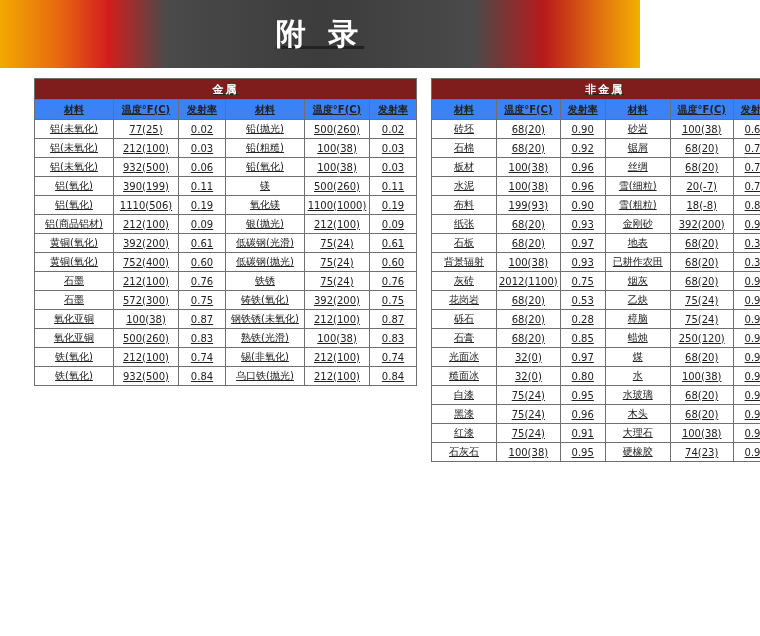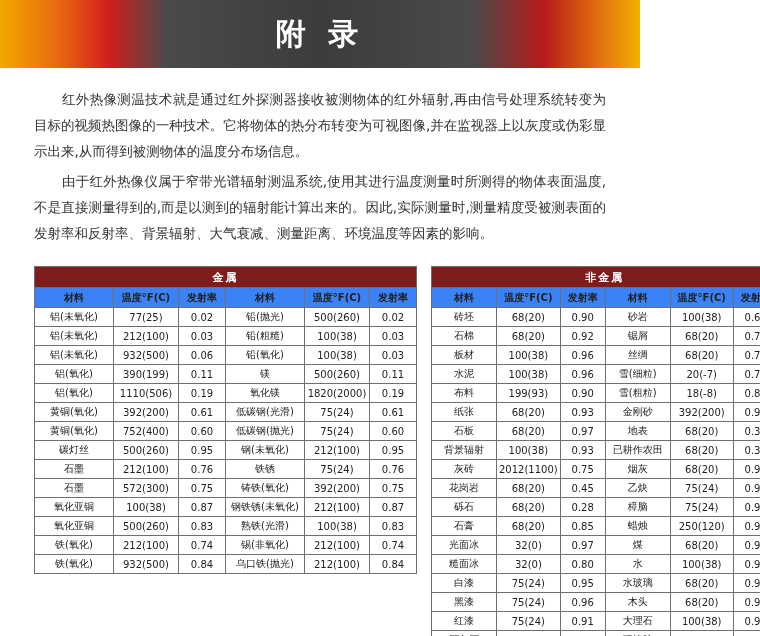--- a/index.html
+++ b/index.html
@@ -3,21 +3,21 @@
 <meta charset="utf-8">
 <style>
   html,body{margin:0;padding:0;}
   body{
     width:760px;height:636px;
     background:#ffffff;
     font-family:"DejaVu Sans","Liberation Sans",sans-serif;
     color:#222;
     overflow:hidden;
   }
-  .page{position:relative;width:640px;height:636px;}
+  .page{position:relative;width:640px;height:636px;text-decoration:underline;}
 
   
   .banner{
     position:relative;
     height:68px;
     background:linear-gradient(90deg,#f2a900 0%, #e86a10 9%, #d21d1d 17%, #4a4a4a 26%, #3c3c3c 50%, #4a4a4a 74%, #b81a1a 85%, #e06a10 93%, #f2b000 100%);
     display:flex;align-items:center;justify-content:center;
   }
   .banner h1{
     margin:0;
@@ -87,24 +87,20 @@
 </style>
 </head>
 <body>
 
 <div class="page">
 
   <div class="banner">
     <h1>附 录</h1>
   </div>
 
-  <div class="content">
-    <p class="para">红外热像测温技术就是通过红外探测器接收被测物体的红外辐射,再由信号处理系统转变为目标的视频热图像的一种技术。它将物体的热分布转变为可视图像,并在监视器上以灰度或伪彩显示出来,从而得到被测物体的温度分布场信息。</p>
-    <p class="para">由于红外热像仪属于窄带光谱辐射测温系统,使用其进行温度测量时所测得的物体表面温度,不是直接测量得到的,而是以测到的辐射能计算出来的。因此,实际测量时,测量精度受被测表面的发射率和反射率、背景辐射、大气衰减、测量距离、环境温度等因素的影响。</p>
-  </div>
 
   <div class="tables">
 
     <div class="tblwrap">
       <table class="metals">
         <tbody id="metals-body">
             <tr class="tbl-title">
               <td colspan="6">金属</td>
             </tr>
             <tr class="tbl-head">
@@ -145,46 +141,46 @@
               <td>0.11</td>
               <td>镁</td>
               <td>500(260)</td>
               <td>0.11</td>
             </tr>
             <tr>
               <td>铝(氧化)</td>
               <td>1110(506)</td>
               <td>0.19</td>
               <td>氧化镁</td>
-              <td>1820(2000)</td>
+              <td>1100(1000)</td>
               <td>0.19</td>
+            </tr>
+            <tr>
+              <td>铝(商品铝材)</td>
+              <td>212(100)</td>
+              <td>0.09</td>
+              <td>银(抛光)</td>
+              <td>212(100)</td>
+              <td>0.09</td>
             </tr>
             <tr>
               <td>黄铜(氧化)</td>
               <td>392(200)</td>
               <td>0.61</td>
               <td>低碳钢(光滑)</td>
               <td>75(24)</td>
               <td>0.61</td>
             </tr>
             <tr>
               <td>黄铜(氧化)</td>
               <td>752(400)</td>
               <td>0.60</td>
               <td>低碳钢(抛光)</td>
               <td>75(24)</td>
               <td>0.60</td>
-            </tr>
-            <tr>
-              <td>碳灯丝</td>
-              <td>500(260)</td>
-              <td>0.95</td>
-              <td>钢(未氧化)</td>
-              <td>212(100)</td>
-              <td>0.95</td>
             </tr>
             <tr>
               <td>石墨</td>
               <td>212(100)</td>
               <td>0.76</td>
               <td>铁锈</td>
               <td>75(24)</td>
               <td>0.76</td>
             </tr>
             <tr>
@@ -313,21 +309,21 @@
               <td>灰砖</td>
               <td>2012(1100)</td>
               <td>0.75</td>
               <td>烟灰</td>
               <td>68(20)</td>
               <td>0.95</td>
             </tr>
             <tr>
               <td>花岗岩</td>
               <td>68(20)</td>
-              <td>0.45</td>
+              <td>0.53</td>
               <td>乙炔</td>
               <td>75(24)</td>
               <td>0.97</td>
             </tr>
             <tr>
               <td>砾石</td>
               <td>68(20)</td>
               <td>0.28</td>
               <td>樟脑</td>
               <td>75(24)</td>

